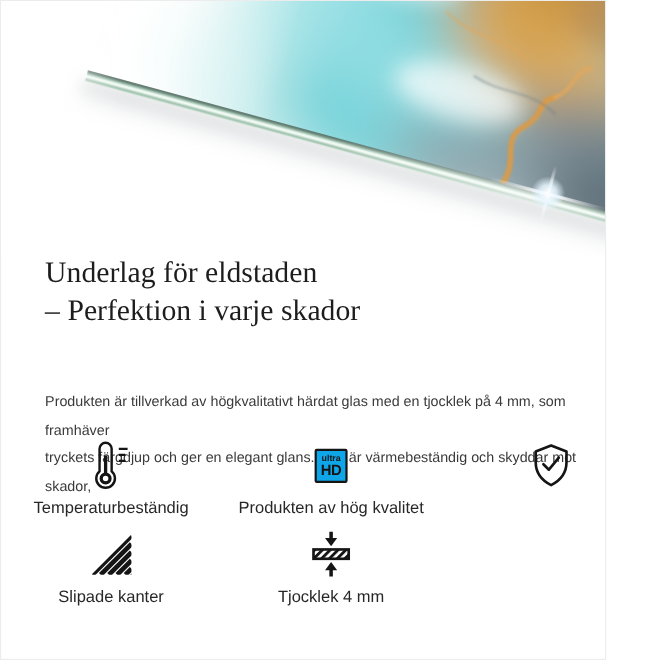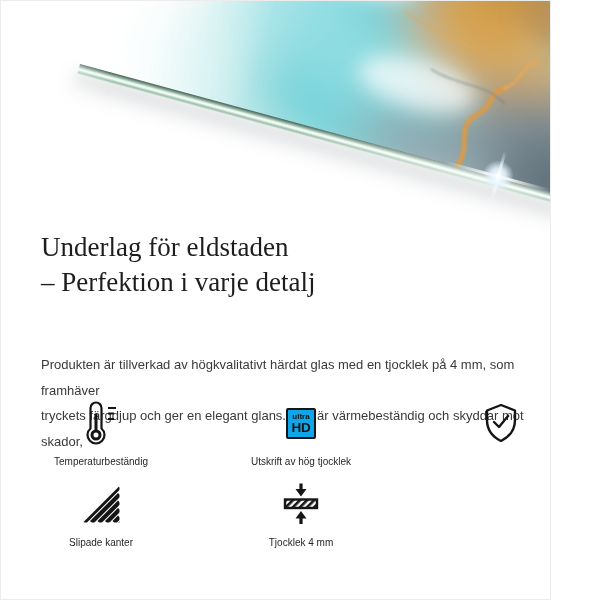--- a/index.html
+++ b/index.html
@@ -37,21 +37,21 @@
   
   .heading{position:absolute;left:40px;top:229px;font-family:"Liberation Serif","DejaVu Serif",serif;
       font-size:27px;line-height:35px;color:#1d1d1d;font-weight:400;}
   .paragraph{position:absolute;left:40px;top:309px;font-size:13px;line-height:25.5px;color:#3a3a3a;margin-top:42px;}
 
   
   .features{position:absolute;left:0;top:399px;width:600px;display:grid;
       grid-template-columns:1fr 1fr 1fr;row-gap:12px;}
   .feature{display:flex;flex-direction:column;align-items:center;}
   .icon-box{height:46px;display:flex;align-items:center;justify-content:center;}
-  .feature-label{margin-top:8px;font-size:10px;line-height:15px;color:#272727;text-align:center;}
+  .feature-label{margin-top:8px;font-size:15px;line-height:15px;color:#272727;text-align:center;}
   .uhd{width:26px;height:27px;border:2.5px solid #151515;border-radius:2px;background:#0ea5e9;
       display:flex;flex-direction:column;align-items:center;justify-content:center;}
   .uhd-top{font-size:8px;font-weight:700;line-height:8px;color:#151515;letter-spacing:0;}
   .uhd-bottom{font-size:13.5px;font-weight:800;line-height:13px;color:#151515;letter-spacing:-.3px;}
 </style>
 </head>
 <body>
 
 <div class="page">
 
@@ -117,21 +117,21 @@
     <div class="hero-fade"></div>
     <div class="sparkle">
       <div class="ray-long"></div>
       <div class="ray-short"></div>
       <div class="glow"></div>
     </div>
   </div>
 
   <div class="heading">
     <div>Underlag för eldstaden</div>
-    <div>– Perfektion i varje detalj</div>
+    <div>– Perfektion i varje skador</div>
   </div>
 
   <div class="paragraph">
     <div>Produkten är tillverkad av högkvalitativt härdat glas med en tjocklek på 4 mm, som framhäver</div>
     <div>tryckets färgdjup och ger en elegant glans. Den är värmebeständig och skyddar mot skador,</div>
   </div>
 
   <div class="features">
 
     <div class="feature">
@@ -148,21 +148,21 @@
       <div class="feature-label">Temperaturbeständig</div>
     </div>
 
     <div class="feature">
       <div class="icon-box">
         <div class="uhd">
           <span class="uhd-top">ultra</span>
           <span class="uhd-bottom">HD</span>
         </div>
       </div>
-      <div class="feature-label">Utskrift av hög tjocklek</div>
+      <div class="feature-label">Produkten av hög kvalitet</div>
     </div>
 
     <div class="feature">
       <div class="icon-box">
         <svg width="40" height="42" viewBox="0 0 40 42" fill="none" stroke="#151515">
           <path d="M20,3 L34,8.5 V18 C34,28.5 28,35 20,39 C12,35 6,28.5 6,18 V8.5 Z" stroke-width="2.4" stroke-linejoin="round"></path>
           <path d="M13,20 L18,25 L27,14" stroke-width="2.4" stroke-linecap="round" stroke-linejoin="round"></path>
         </svg>
       </div>
     </div>

